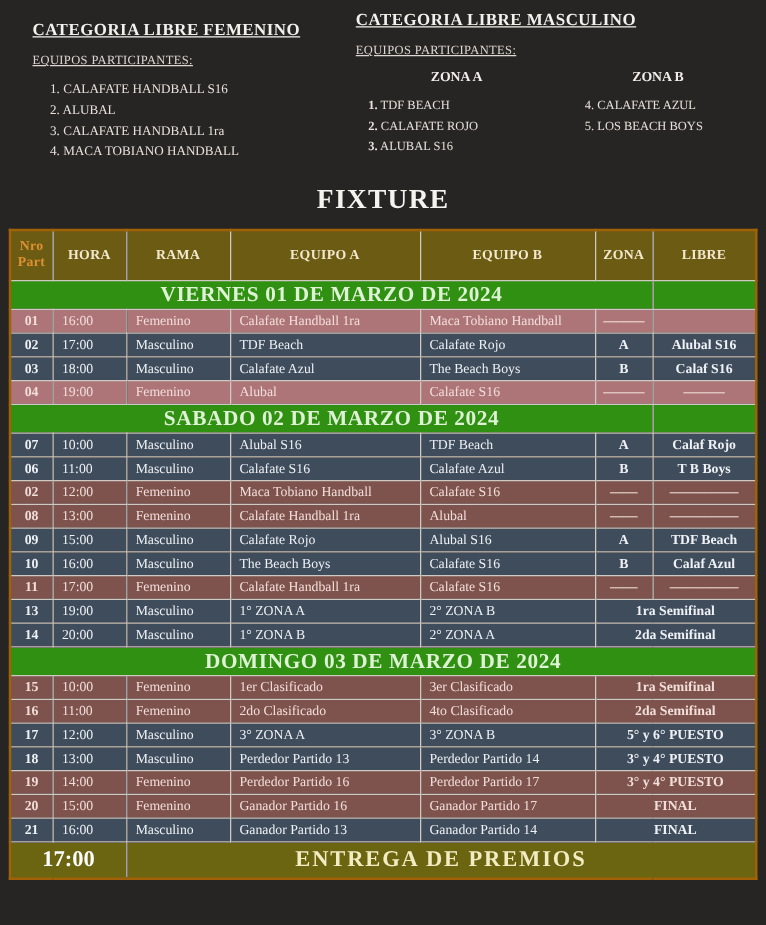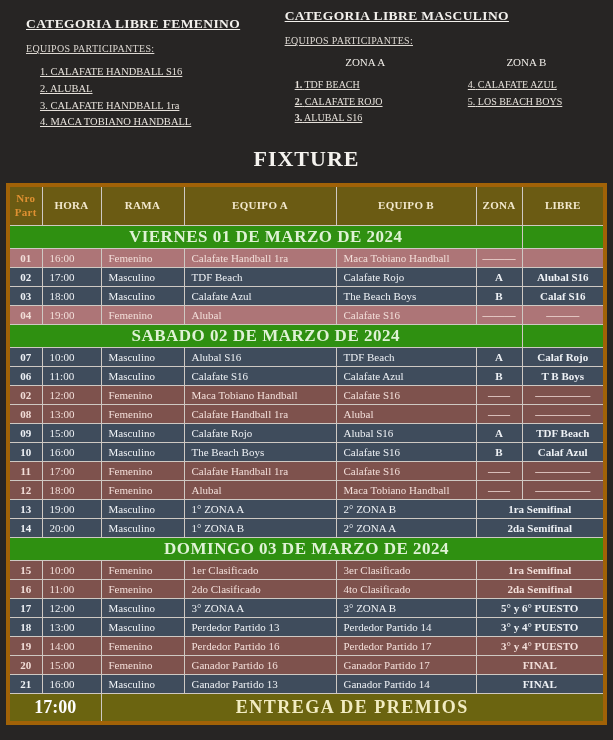--- a/index.html
+++ b/index.html
@@ -17,39 +17,39 @@
   .cat-fem{width:45%;padding-left:16px;padding-top:8px;box-sizing:border-box;}
   .cat-masc{width:55%;padding-left:6px;box-sizing:border-box;}
   .cat-title{
     font-size:13.5px;font-weight:bold;letter-spacing:.4px;
     text-decoration:underline;color:#f3f1ed;margin:0 0 11px 0;white-space:nowrap;
   }
   .sub-title{
     font-size:10px;text-decoration:underline;color:#ddd8d2;
     margin:0 0 10px 0;letter-spacing:.3px;
   }
-  .team-list{margin-left:14px;font-size:10.5px;line-height:1.6;color:#e6e1da;text-decoration:underline;}
+  .team-list{margin-left:14px;font-size:10.5px;line-height:1.6;color:#e6e1da;}
   .team-list .li{white-space:nowrap;}
   .zones{display:flex;margin-top:2px;}
   .zone{width:50%;}
-  .zone-title{font-size:11px;font-weight:normal;text-align:center;margin-bottom:9px;color:#f0ede8;}
+  .zone-title{font-size:11px;font-weight:bold;text-align:center;margin-bottom:9px;color:#f0ede8;}
   .zone .team-list{margin-left:10px;font-size:10px;line-height:1.65;}
   .zone-b .team-list{margin-left:22px;}
   .num-b{font-weight:bold;}
 
   
   .fixture-title{
     text-align:center;font-size:22px;font-weight:bold;letter-spacing:1px;
     color:#f5f3ef;margin:15px 0 11px 0;
   }
 
   
   table{
     width:597px;margin:0 auto;border-collapse:collapse;table-layout:fixed;
-    border:4px solid #a16207;
+    border:2px solid #a16207;
   }
   td,th{border:1px solid var(--grid,#cfc9c3);overflow:hidden;white-space:nowrap;box-sizing:border-box;}
   th{
     background:var(--header-bg,#6b5b13);color:var(--header-text,#f2e8cd);
     font-size:11px;font-weight:bold;height:40px;text-align:center;letter-spacing:.3px;
     white-space:pre-line;line-height:1.25;
   }
   th.nro-head{color:var(--nro-text,#de9032);}
   td.banner{
     background:var(--banner-bg,#2f9011);color:var(--banner-text,#dff2d5);
@@ -236,29 +236,20 @@
         </tr>
         <tr class="match fem-dark">
           <td class="num">11</td>
           <td class="hora">17:00</td>
           <td class="rama">Femenino</td>
           <td class="team">Calafate Handball 1ra</td>
           <td class="team">Calafate S16</td>
           <td class="zona">——</td>
           <td class="libre">—————</td>
         </tr>
-        <tr class="match fem-dark">
-          <td class="num">12</td>
-          <td class="hora">18:00</td>
-          <td class="rama">Femenino</td>
-          <td class="team">Alubal</td>
-          <td class="team">Maca Tobiano Handball</td>
-          <td class="zona">——</td>
-          <td class="libre">—————</td>
-        </tr>
         <tr class="match masc">
           <td class="num">13</td>
           <td class="hora">19:00</td>
           <td class="rama">Masculino</td>
           <td class="team">1° ZONA A</td>
           <td class="team">2° ZONA B</td>
           <td class="result" colspan="2">1ra Semifinal</td>
         </tr>
         <tr class="match masc">
           <td class="num">14</td>

